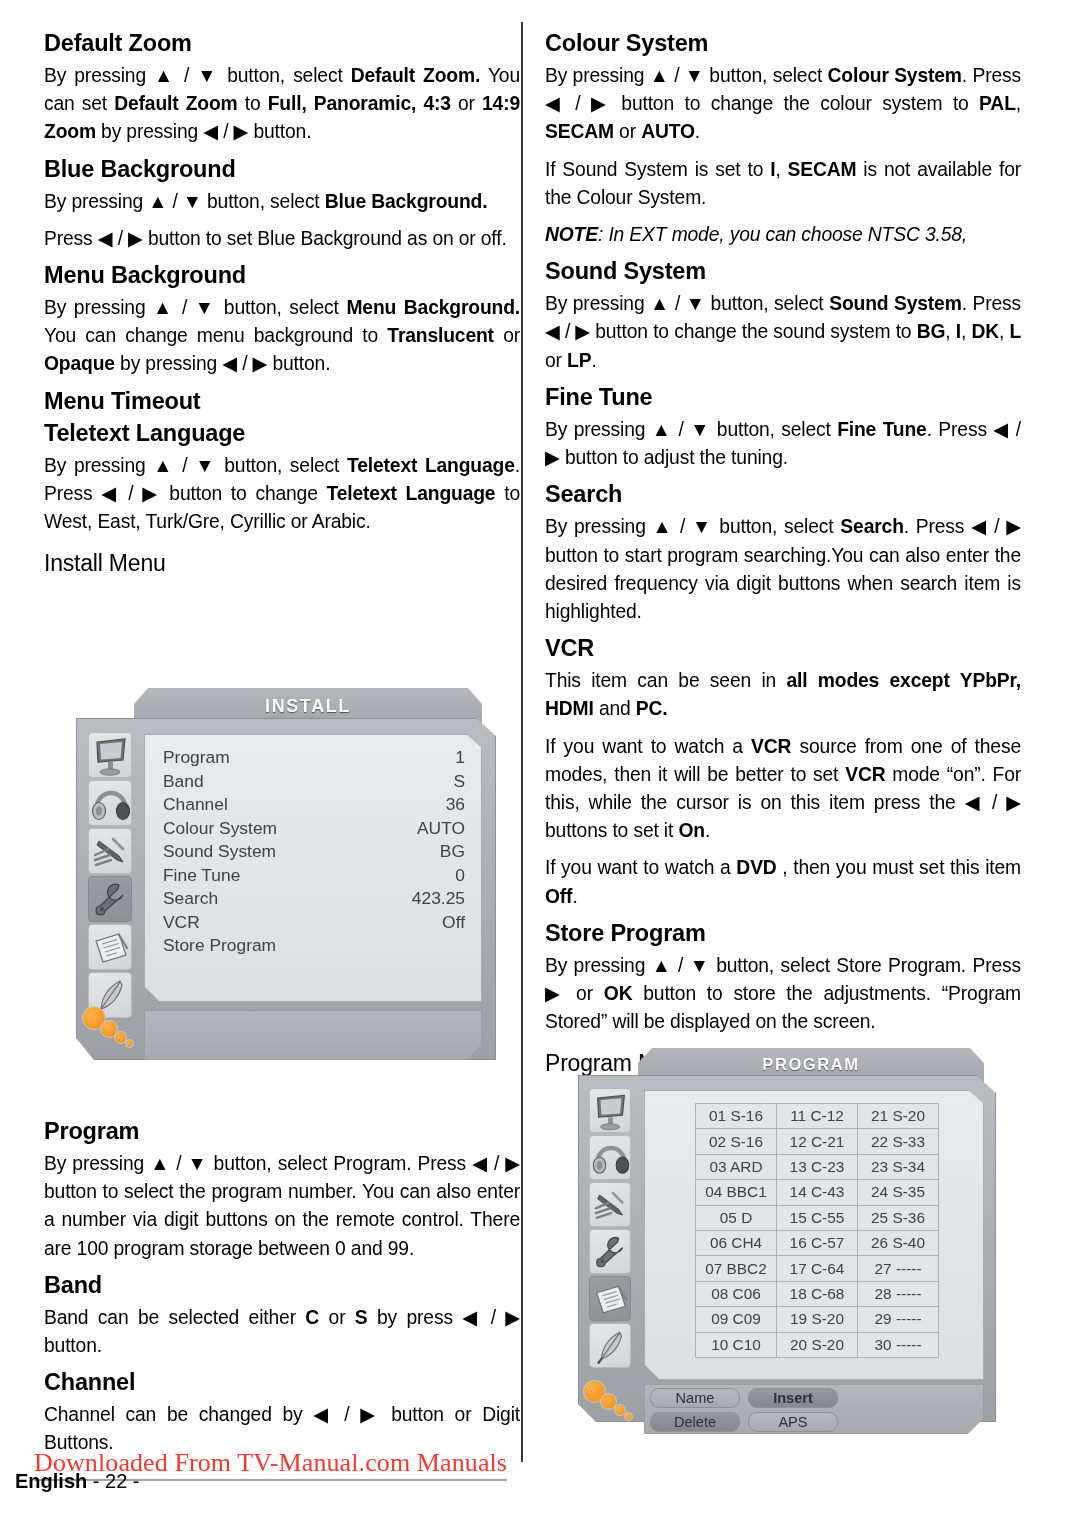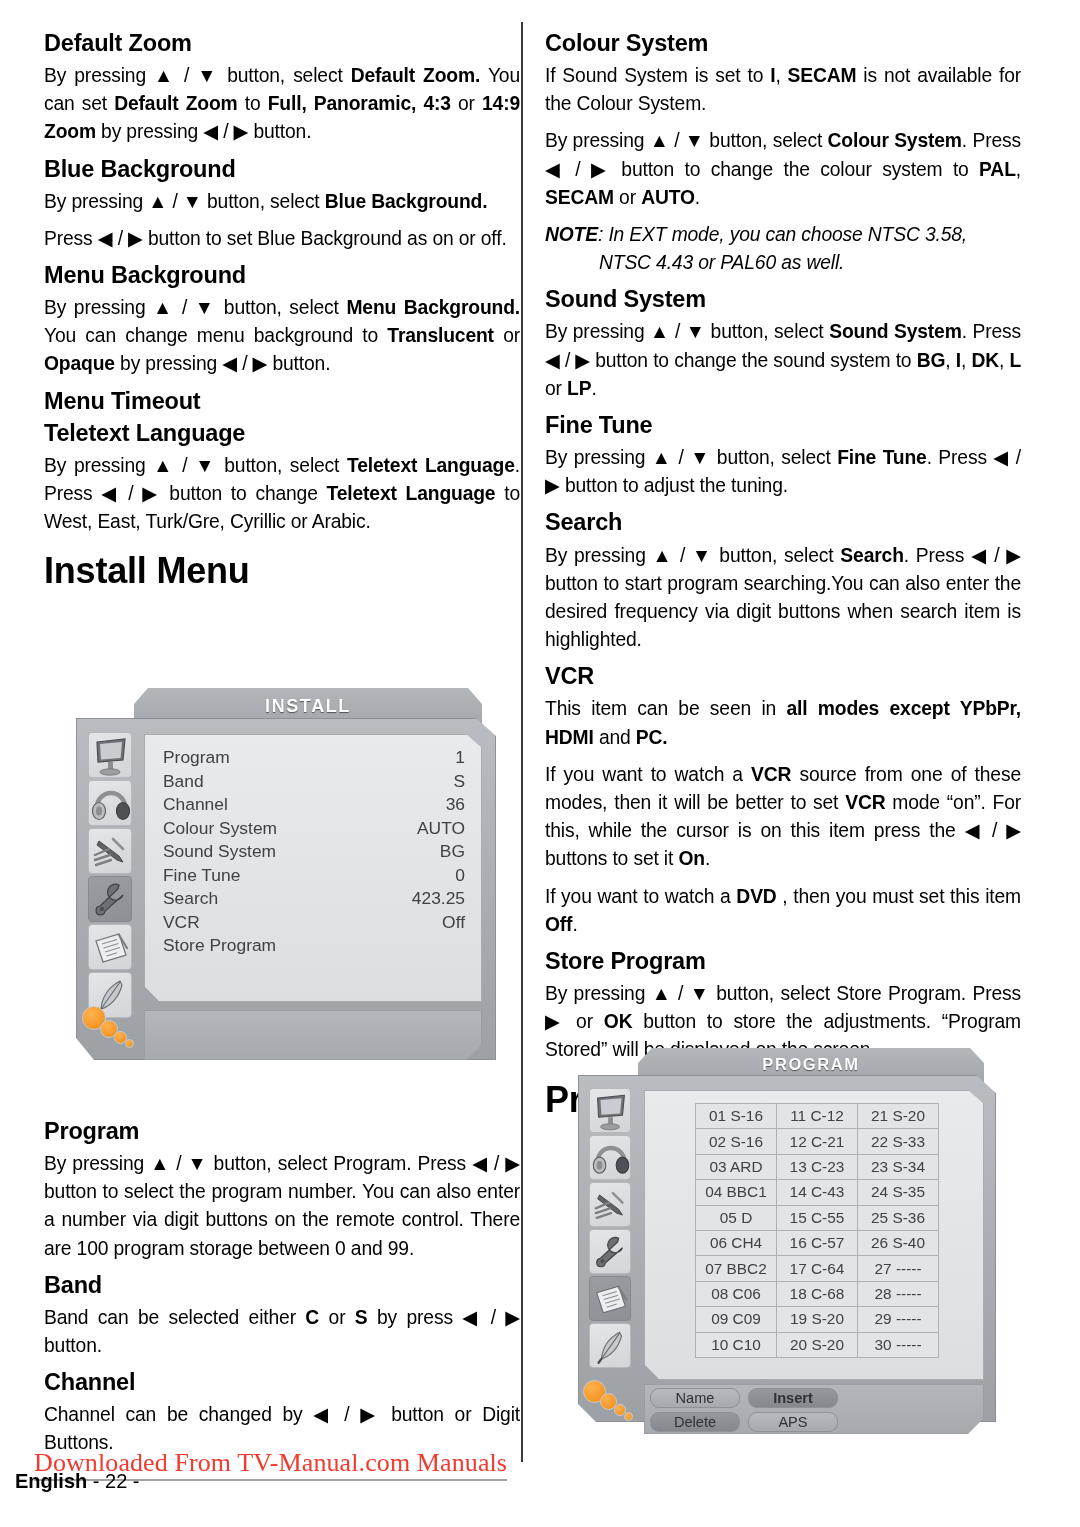--- a/index.html
+++ b/index.html
@@ -22,21 +22,21 @@
   .divider {
     position:absolute; left:521px; top:22px;
     width:2px; height:1440px; background:#3a3a3a;
   }
 
   h2.head {
     font-size:23.5px; font-weight:bold; margin:0 0 5px 0;
     letter-spacing:-0.2px; line-height:1.15;
   }
   h1.bighead {
-    font-size:36px; font-weight:bold; margin:14px 0 6px 0;
+    font-size:23px; font-weight:normal; margin:14px 0 6px 0;
     letter-spacing:-0.2px;
   }
   p.body {
     font-size:19.3px; line-height:28.2px; margin:0 0 9px 0;
     text-align:justify; letter-spacing:-0.15px;
   }
   p.body.last { margin-bottom:10px; }
   b { font-weight:bold; }
   .note { font-style:italic; }
   .note .nb { font-weight:bold; font-style:italic; }
@@ -260,25 +260,24 @@
     <h2 class="head">Band</h2>
     <p class="body">Band can be selected either <b>C</b> or <b>S</b> by press ◀ / ▶ button.</p>
 
     <h2 class="head">Channel</h2>
     <p class="body">Channel can be changed by ◀ / ▶ button or Digit Buttons.</p>
   </div>
 
   <div class="col col-right">
 
     <h2 class="head">Colour System</h2>
+    <p class="body">By pressing ▲ / ▼ button, select <b>Colour System</b>. Press ◀ / ▶ button to change the colour system to <b>PAL</b>, <b>SECAM</b> or <b>AUTO</b>.</p>
     <p class="body">If Sound  System is set to <b>I</b>, <b>SECAM</b> is not available for the Colour System.</p>
-    <p class="body">By pressing ▲ / ▼ button, select <b>Colour System</b>. Press ◀ / ▶ button to change the colour system to <b>PAL</b>, <b>SECAM</b> or <b>AUTO</b>.</p>
     <p class="body note">
       <span class="nb">NOTE</span><span>: In EXT mode, you can choose NTSC 3.58,</span>
-      <span class="noteind">NTSC 4.43 or PAL60 as well.</span>
     </p>
 
     <h2 class="head">Sound System</h2>
     <p class="body">By pressing ▲ / ▼ button, select <b>Sound System</b>. Press ◀ / ▶ button to change the sound system to <b>BG</b>, <b>I</b>, <b>DK</b>, <b>L</b> or <b>LP</b>.</p>
 
     <h2 class="head">Fine Tune</h2>
     <p class="body">By pressing ▲ / ▼ button, select <b>Fine Tune</b>. Press ◀ / ▶ button to adjust the tuning.</p>
 
     <h2 class="head">Search</h2>
     <p class="body">By pressing ▲ / ▼ button, select <b>Search</b>. Press ◀ / ▶ button to start program searching.You can also enter the desired frequency via digit buttons when search item is highlighted.</p>

